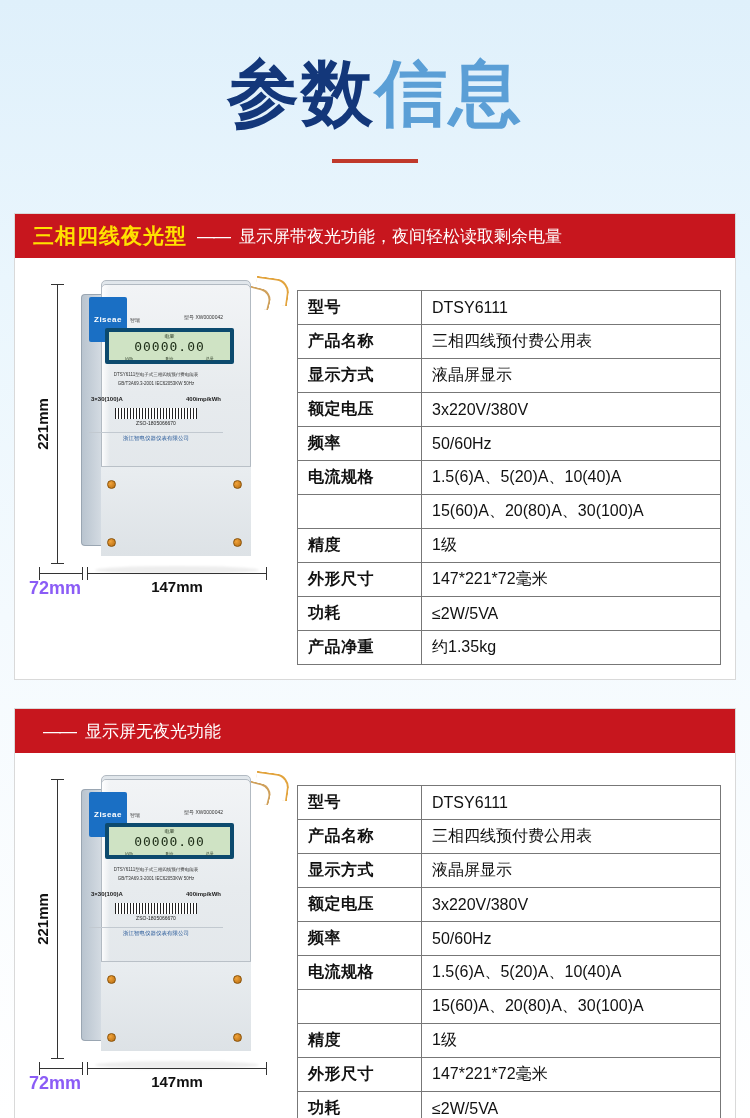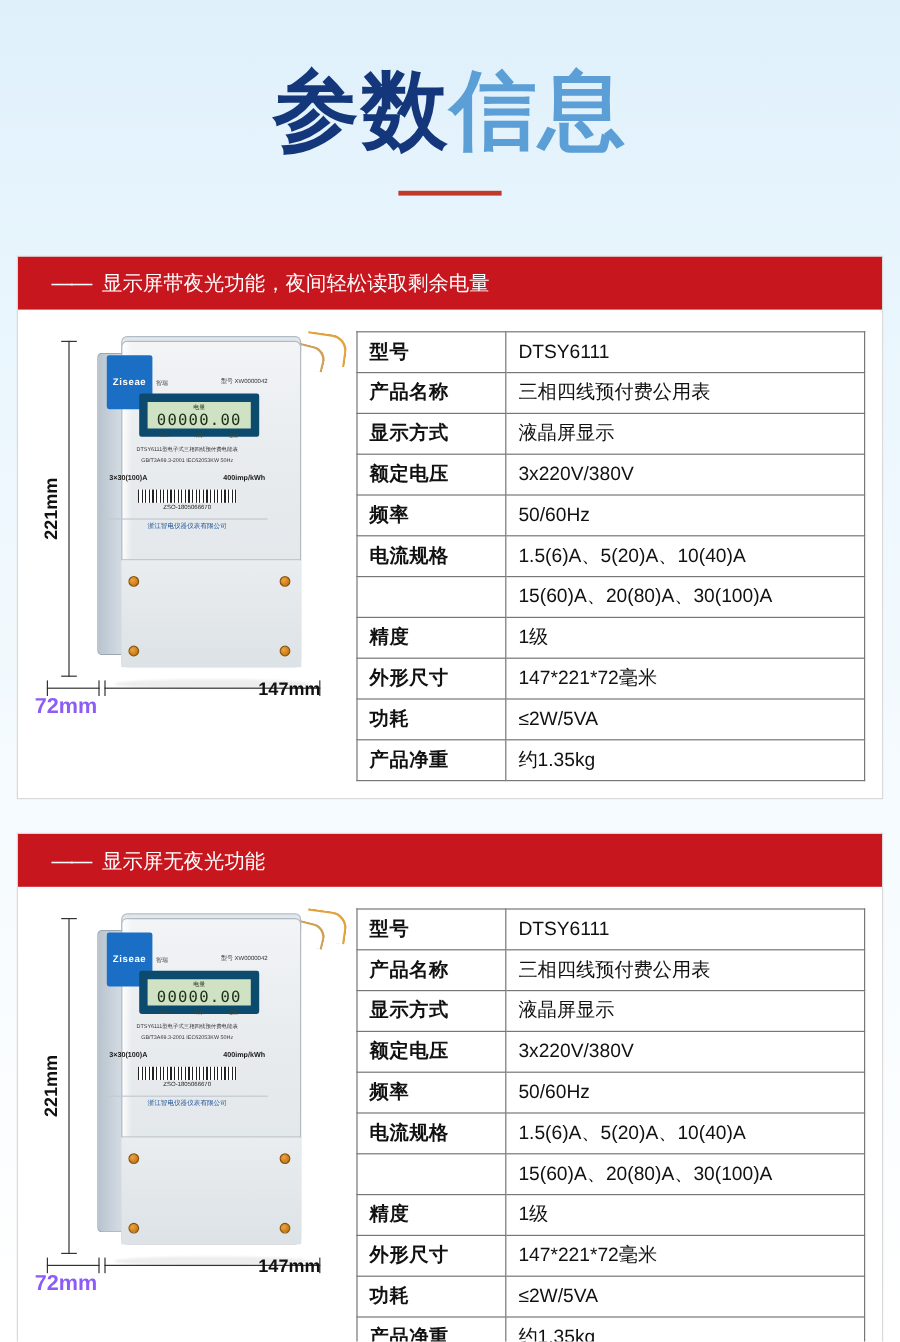--- a/index.html
+++ b/index.html
@@ -132,23 +132,23 @@
   .dim-h .cap-l, .dim-h .cap-r {
     position: absolute;
     top: 3px;
     width: 1px; height: 13px;
     background: #333;
   }
   .dim-h .cap-l { left: 0; }
   .dim-h .cap-r { right: 0; }
   .dim-h .lbl {
     position: absolute;
-    top: 2px;
+    top: 14px;
     width: 100%;
-    text-align: right;
+    text-align: center;
     font-size: 15px;
     font-weight: bold;
     color: #111;
   }
 
   
   .dim-d {
     position: absolute;
     left: 6px;
     bottom: 20px;
@@ -240,24 +240,24 @@
     font-size: 5px;
     color: #444;
     margin-left: 3px;
   }
   .meter .model-txt {
     font-size: 5px;
     color: #333;
   }
   .meter .lcd {
     position: absolute;
-    left: 35px; top: 48px;
-    width: 100px; height: 36px;
+    left: 24px; top: 48px;
+    width: 129px; height: 36px;
     background: #cfe3c4;
-    border: 7px solid #0c4a6e;
+    border: 4px solid #0c4a6e;
     border-radius: 2px;
   }
   .meter .lcd .hdr {
     font-size: 5px;
     color: #2c3b26;
     text-align: center;
     margin-top: 1px;
   }
   .meter .lcd .digits {
     font-family: "DejaVu Sans Mono", monospace;
@@ -367,21 +367,21 @@
     background: rgba(0,0,0,.07);
     border-radius: 50%;
     filter: blur(1px);
   }
 
   
   .spec-table {
     flex: 1 1 auto;
     border-collapse: collapse;
     table-layout: fixed;
-    margin-top: 2px;
+    margin-top: 16px;
   }
   .spec-table td {
     border: 1px solid #777;
     padding: 6px 10px;
     font-size: 16px;
     color: #111;
     height: 34px;
     vertical-align: middle;
   }
   .spec-table td.key {
@@ -396,20 +396,21 @@
 
 <div class="header">
   <div class="header-title">
     <span class="title-dark">参数</span><span class="title-light">信息</span>
   </div>
   <div class="header-rule"></div>
 </div>
 
 <div class="section first">
   <div class="section-head">
+    <span class="name">三相四线夜光型</span>
     <span class="dash">——</span>
     <span class="desc">显示屏带夜光功能，夜间轻松读取剩余电量</span>
   </div>
   <div class="section-body">
 
     <div class="meter-block">
       <div class="dim-v">
         <div class="cap-top"></div>
         <div class="line"></div>
         <div class="cap-bot"></div>

